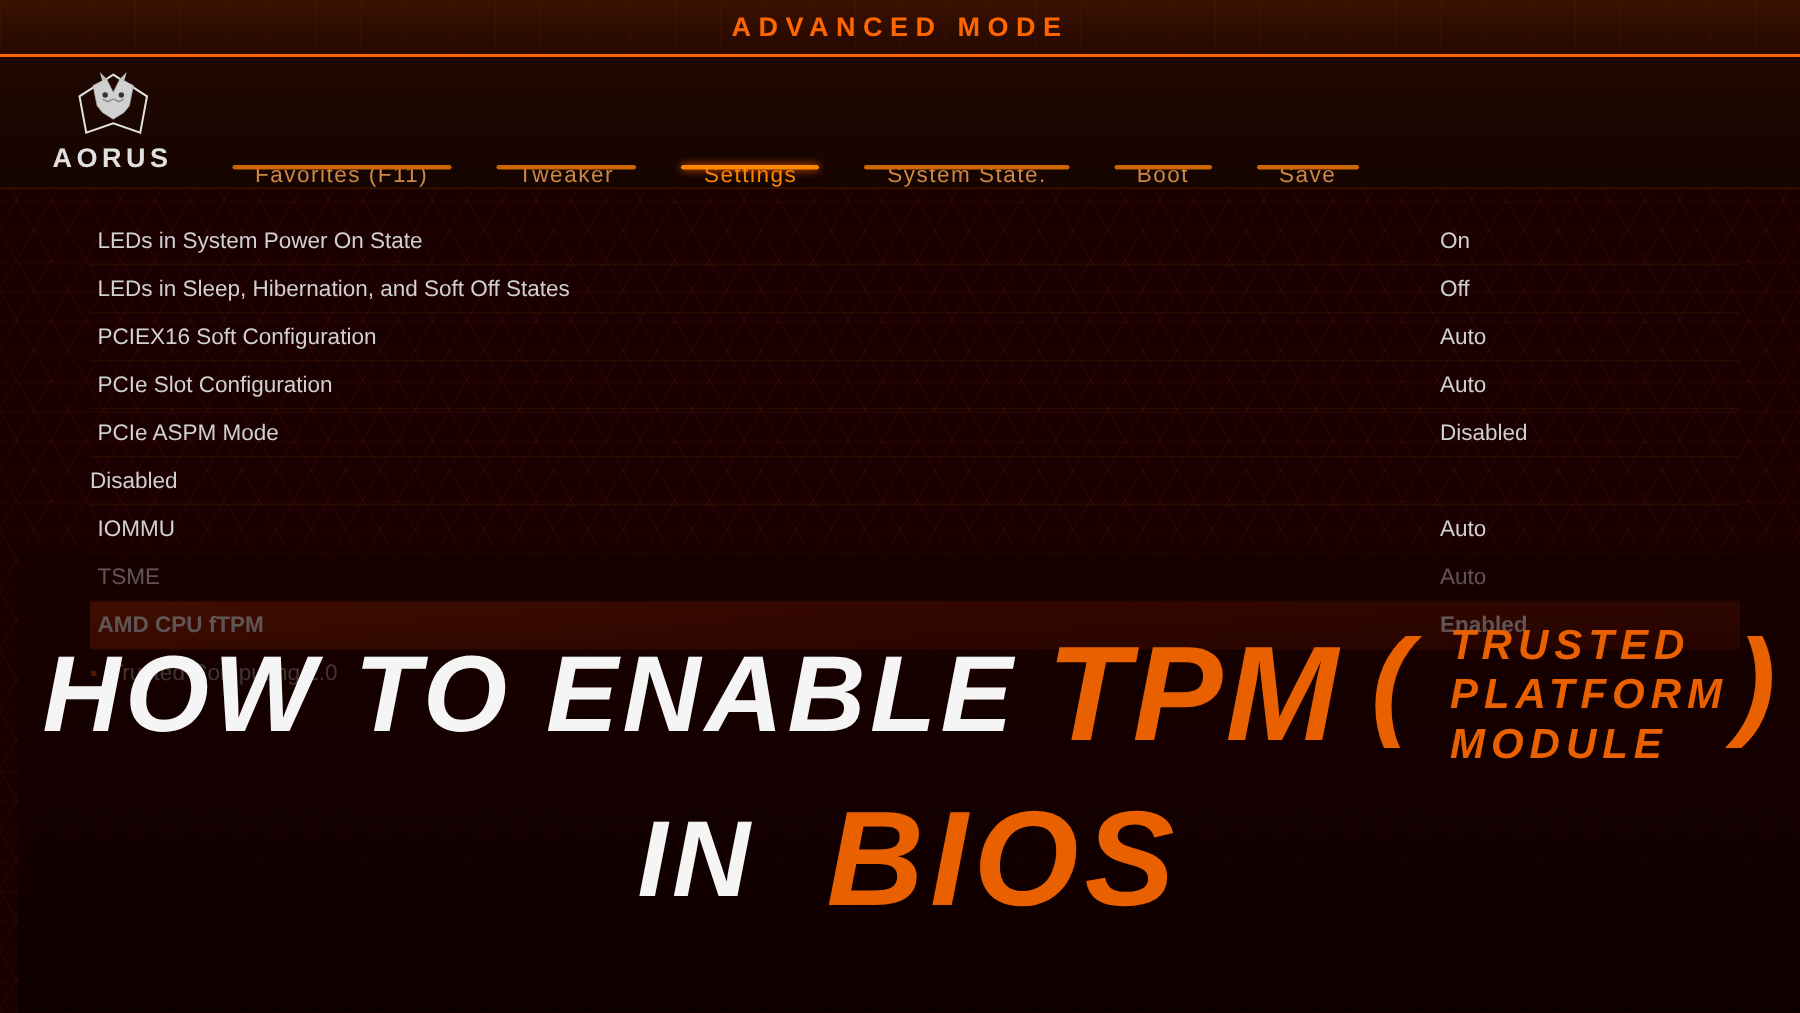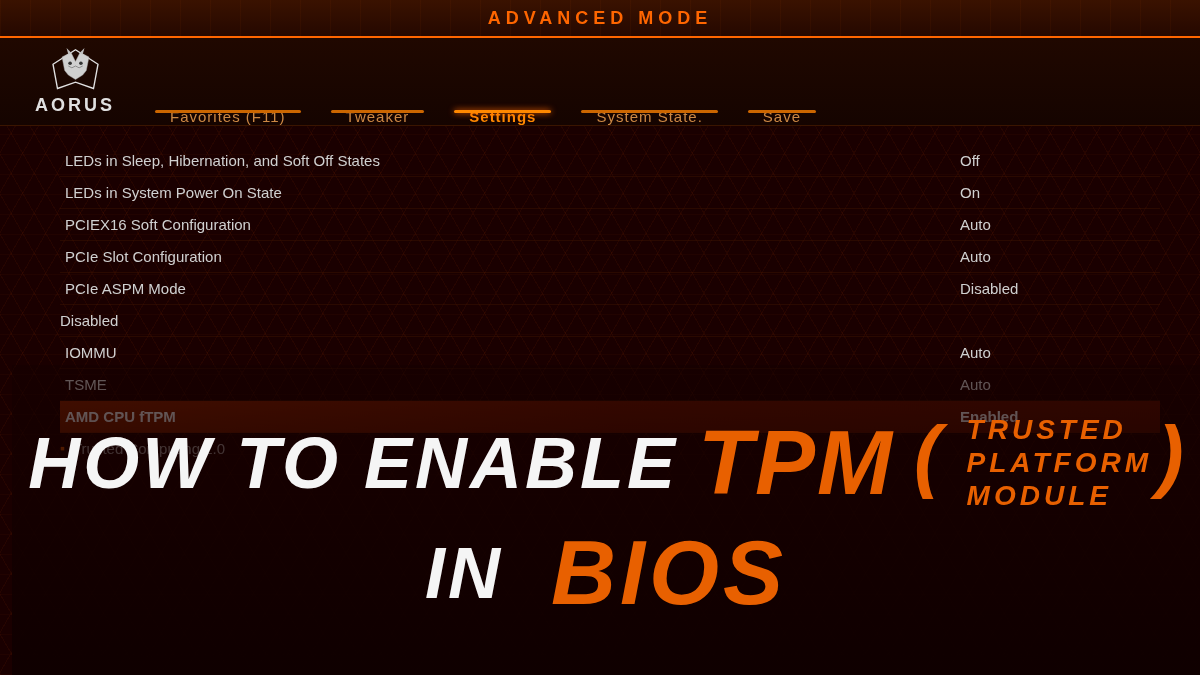--- a/index.html
+++ b/index.html
@@ -137,21 +137,21 @@
     }
 
     .nav-tab-label {
       font-size: 15px;
       color: #cc8844;
       letter-spacing: 1px;
     }
 
     .nav-tab.active .nav-tab-label {
       color: #ff8800;
-      font-weight: bold;
+      font-weight: normal;
     }
 
     .nav-tab-underline {
       position: absolute;
       bottom: 12px;
       left: 15px;
       right: 15px;
       height: 3px;
       background: #cc6600;
       border-radius: 2px;
@@ -370,42 +370,46 @@
       <div class="nav-tab active">
         <span class="nav-tab-label">Settings</span>
         <div class="nav-tab-underline"></div>
       </div>
 
       <div class="nav-tab">
         <span class="nav-tab-label">System State.</span>
         <div class="nav-tab-underline"></div>
       </div>
 
+      <div class="nav-tab">
+        <span class="nav-tab-label">Boot</span>
+        <div class="nav-tab-underline"></div>
+      </div>
 
       <div class="nav-tab">
         <span class="nav-tab-label">Save</span>
         <div class="nav-tab-underline"></div>
       </div>
 
     </div>
   </div>
 </div>
 
 <div class="main-content">
 
   <div class="settings-table">
 
     <div class="settings-row">
+      <span class="settings-label">LEDs in System Power On State</span>
+      <span class="settings-value">On</span>
+    </div>
+
+    <div class="settings-row">
       <span class="settings-label">LEDs in Sleep, Hibernation, and Soft Off States</span>
       <span class="settings-value">Off</span>
-    </div>
-
-    <div class="settings-row">
-      <span class="settings-label">LEDs in System Power On State</span>
-      <span class="settings-value">On</span>
     </div>
 
     <div class="settings-row">
       <span class="settings-label">PCIEX16 Soft Configuration</span>
       <span class="settings-value">Auto</span>
     </div>
 
     <div class="settings-row">
       <span class="settings-label">PCIe Slot Configuration</span>
       <span class="settings-value">Auto</span>

